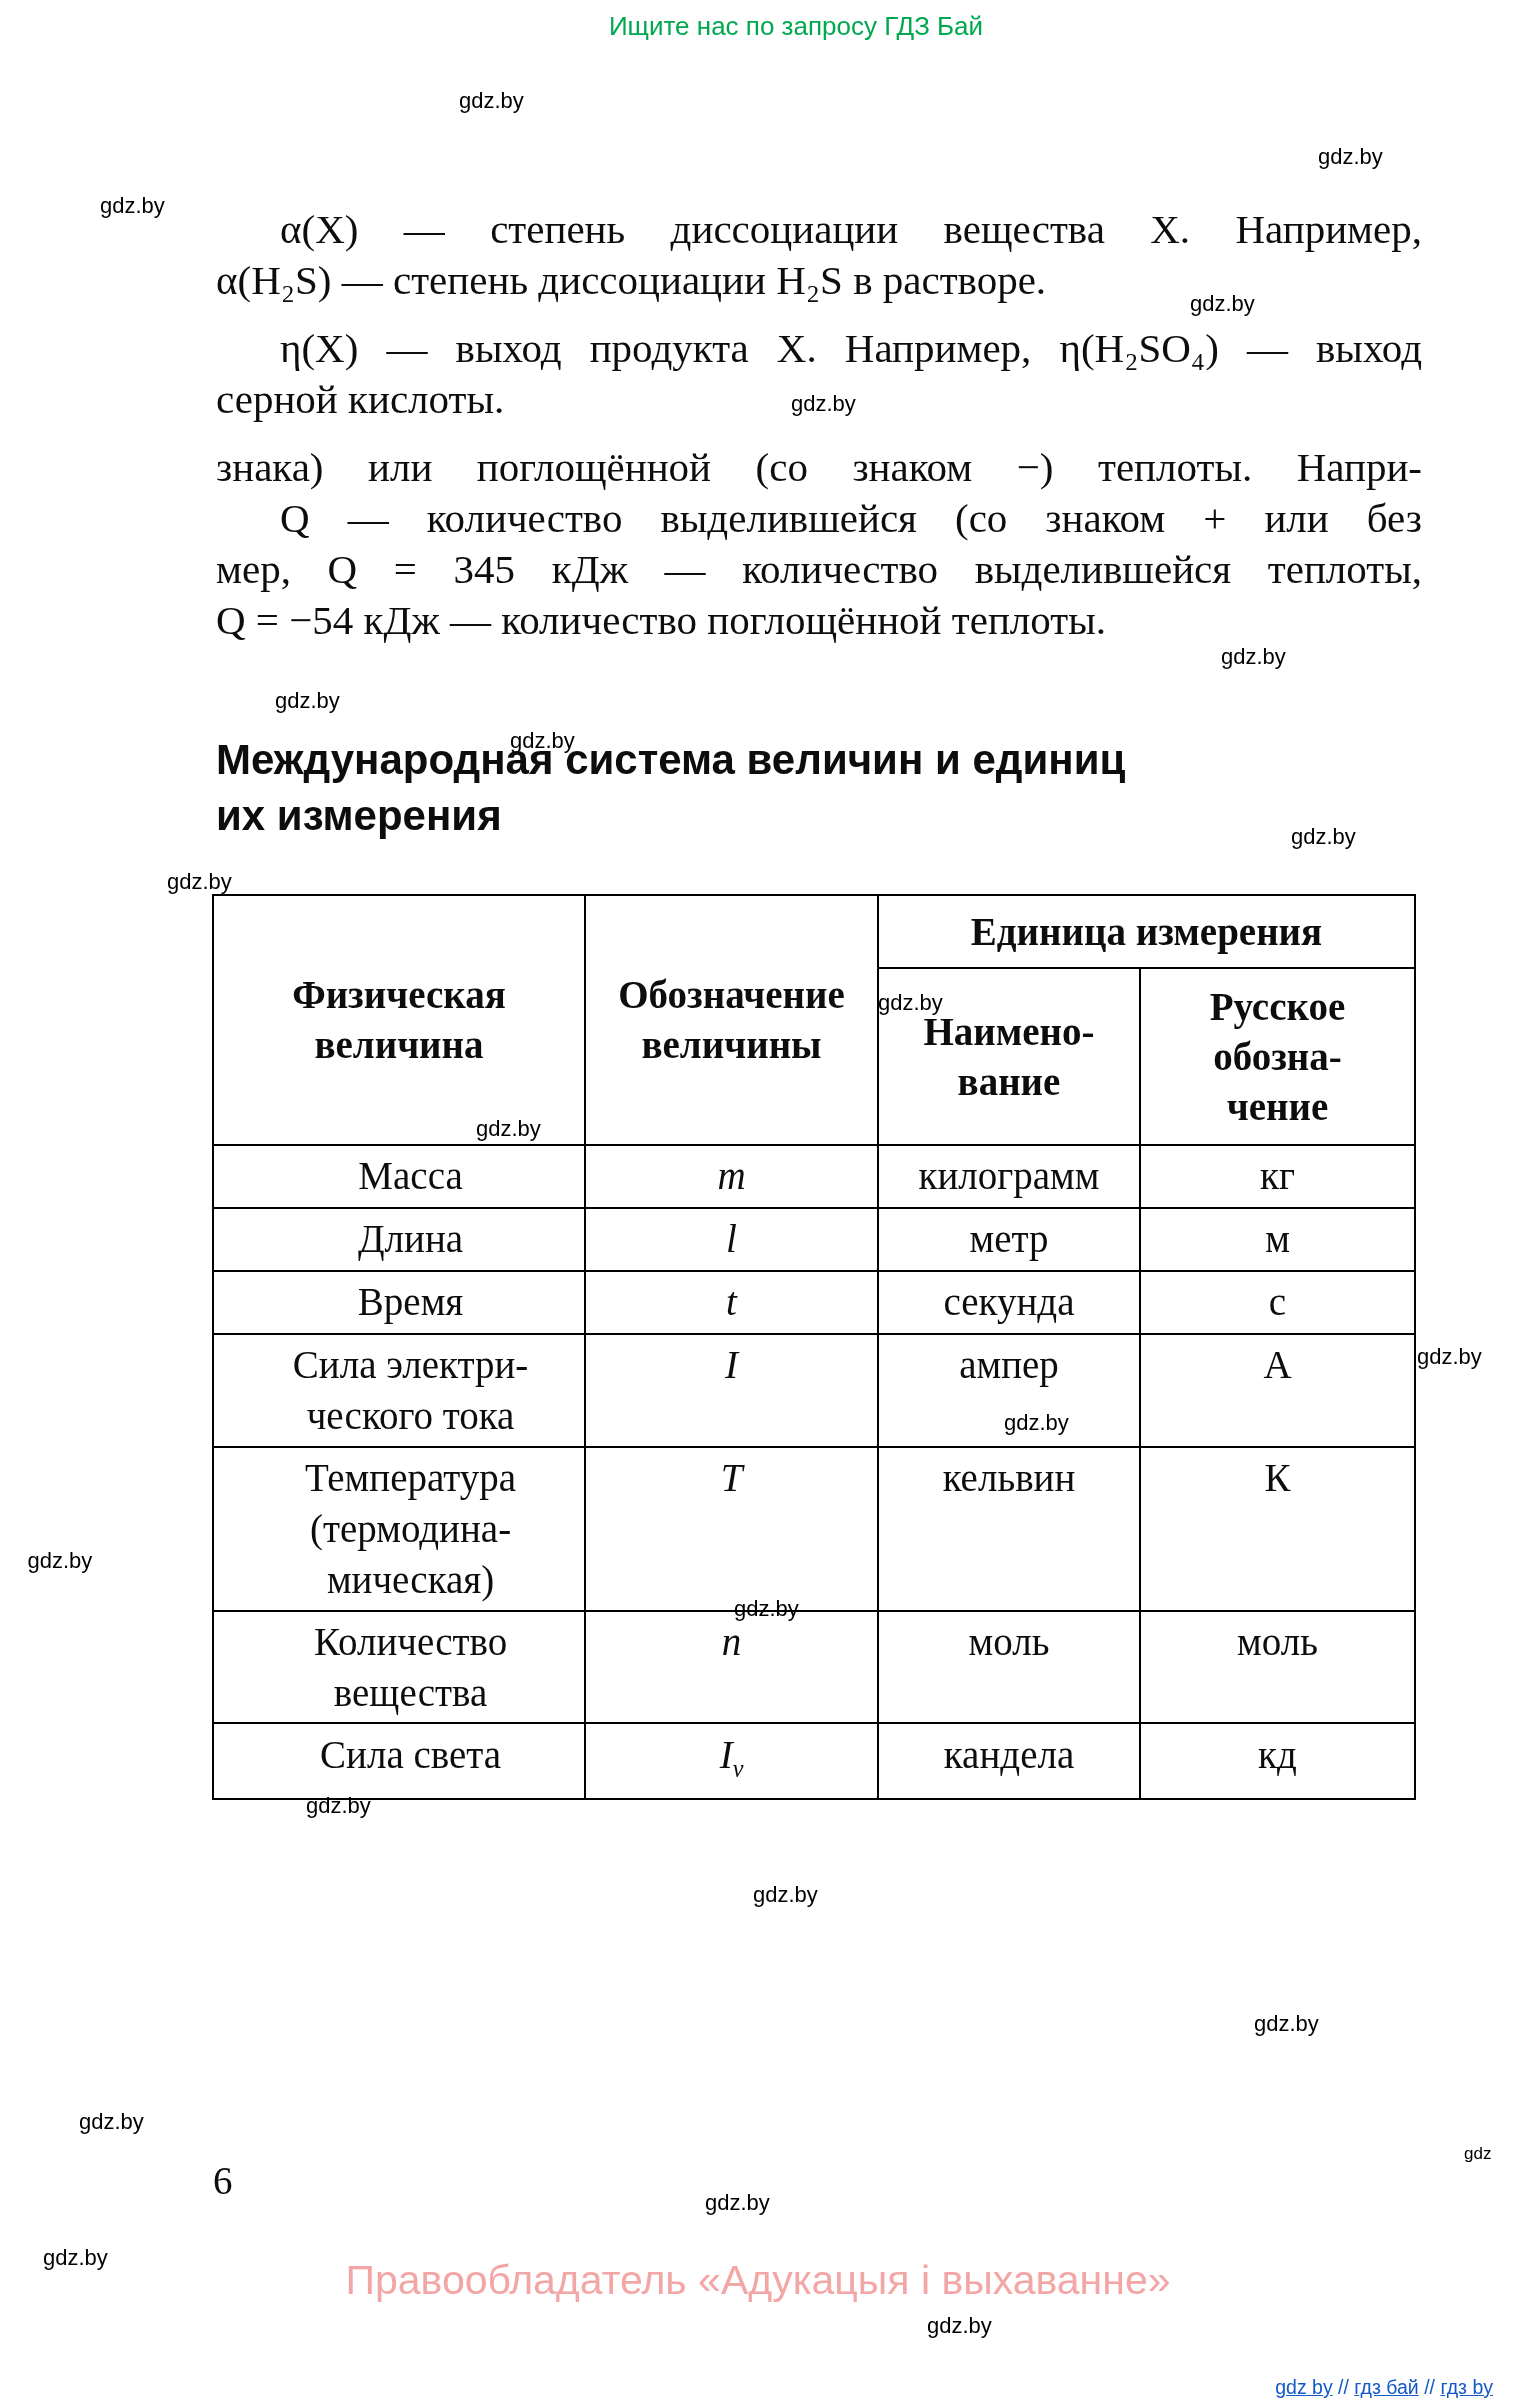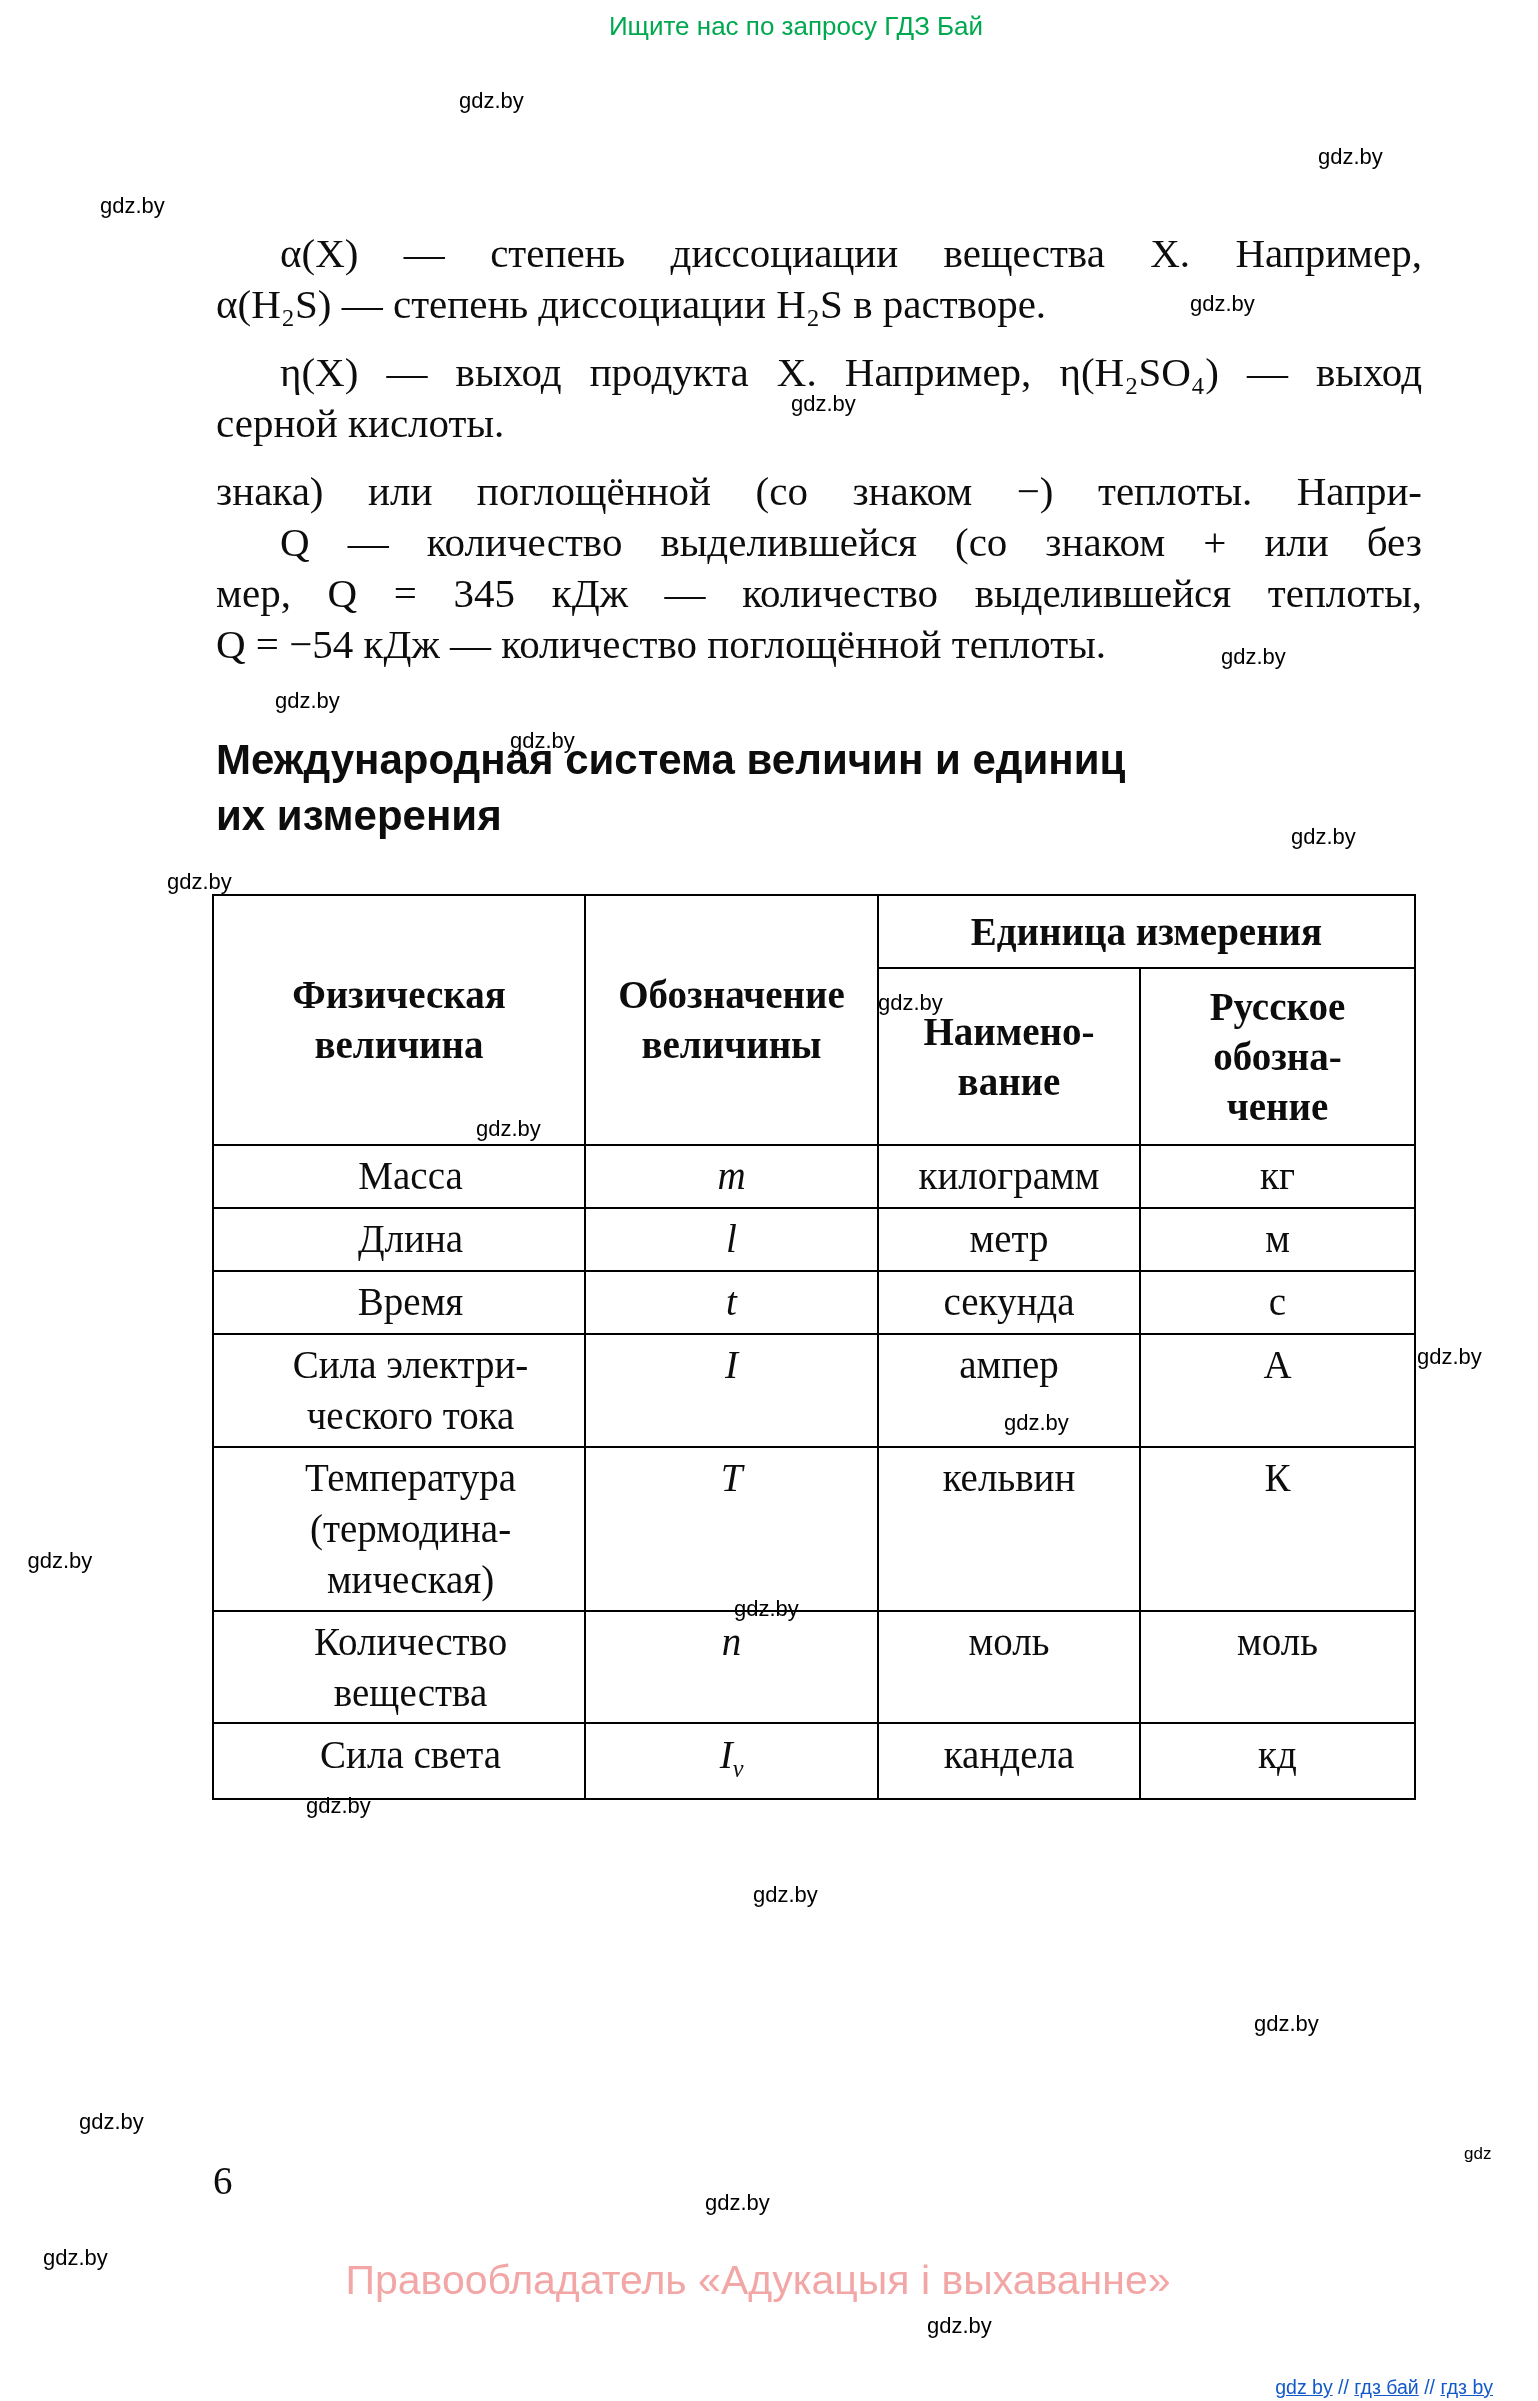--- a/index.html
+++ b/index.html
@@ -33,21 +33,21 @@
     font-family: "Liberation Sans", "DejaVu Sans", sans-serif;
     font-size: 22px;
     color: #000000;
     white-space: nowrap;
   }
   .wm-small { font-size: 17px; }
 
   
   .paragraph-block {
     position: absolute;
-    left: 216px; top: 228px; width: 1206px;
+    left: 216px; top: 204px; width: 1206px;
     font-size: 41px;
     line-height: 51px;
   }
   .para { margin-top: 17px; }
   .para:first-child { margin-top: 0; }
   .pline.fill { text-align: justify; text-align-last: justify; }
   .pline.first { text-indent: 64px; }
 
   
   .heading {

